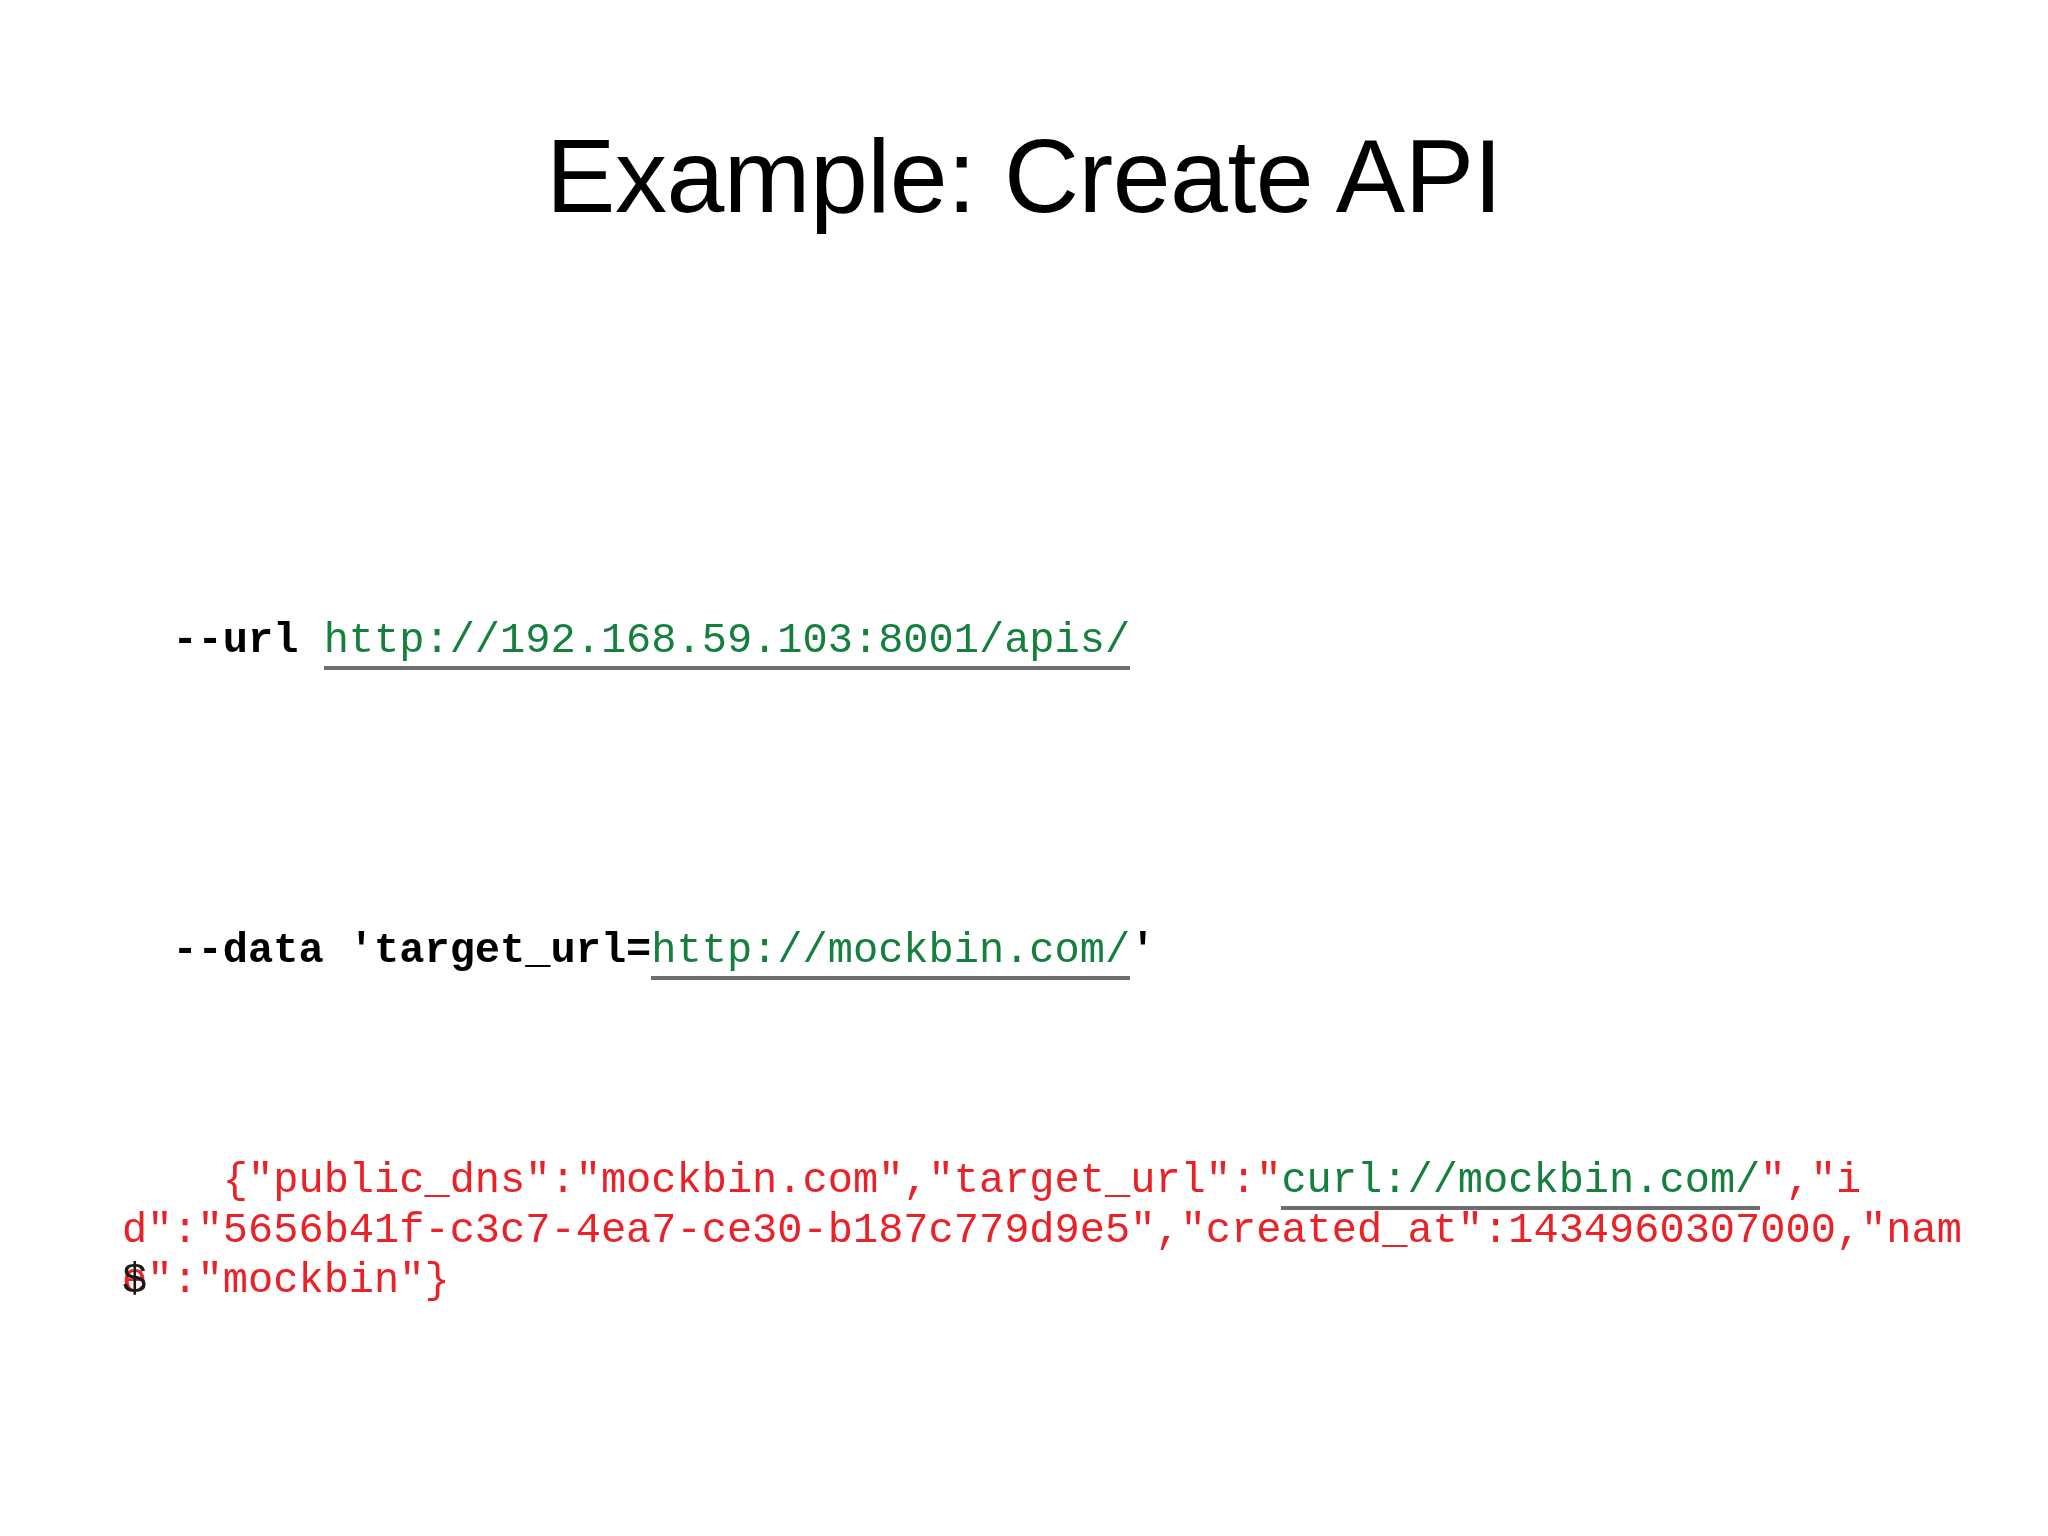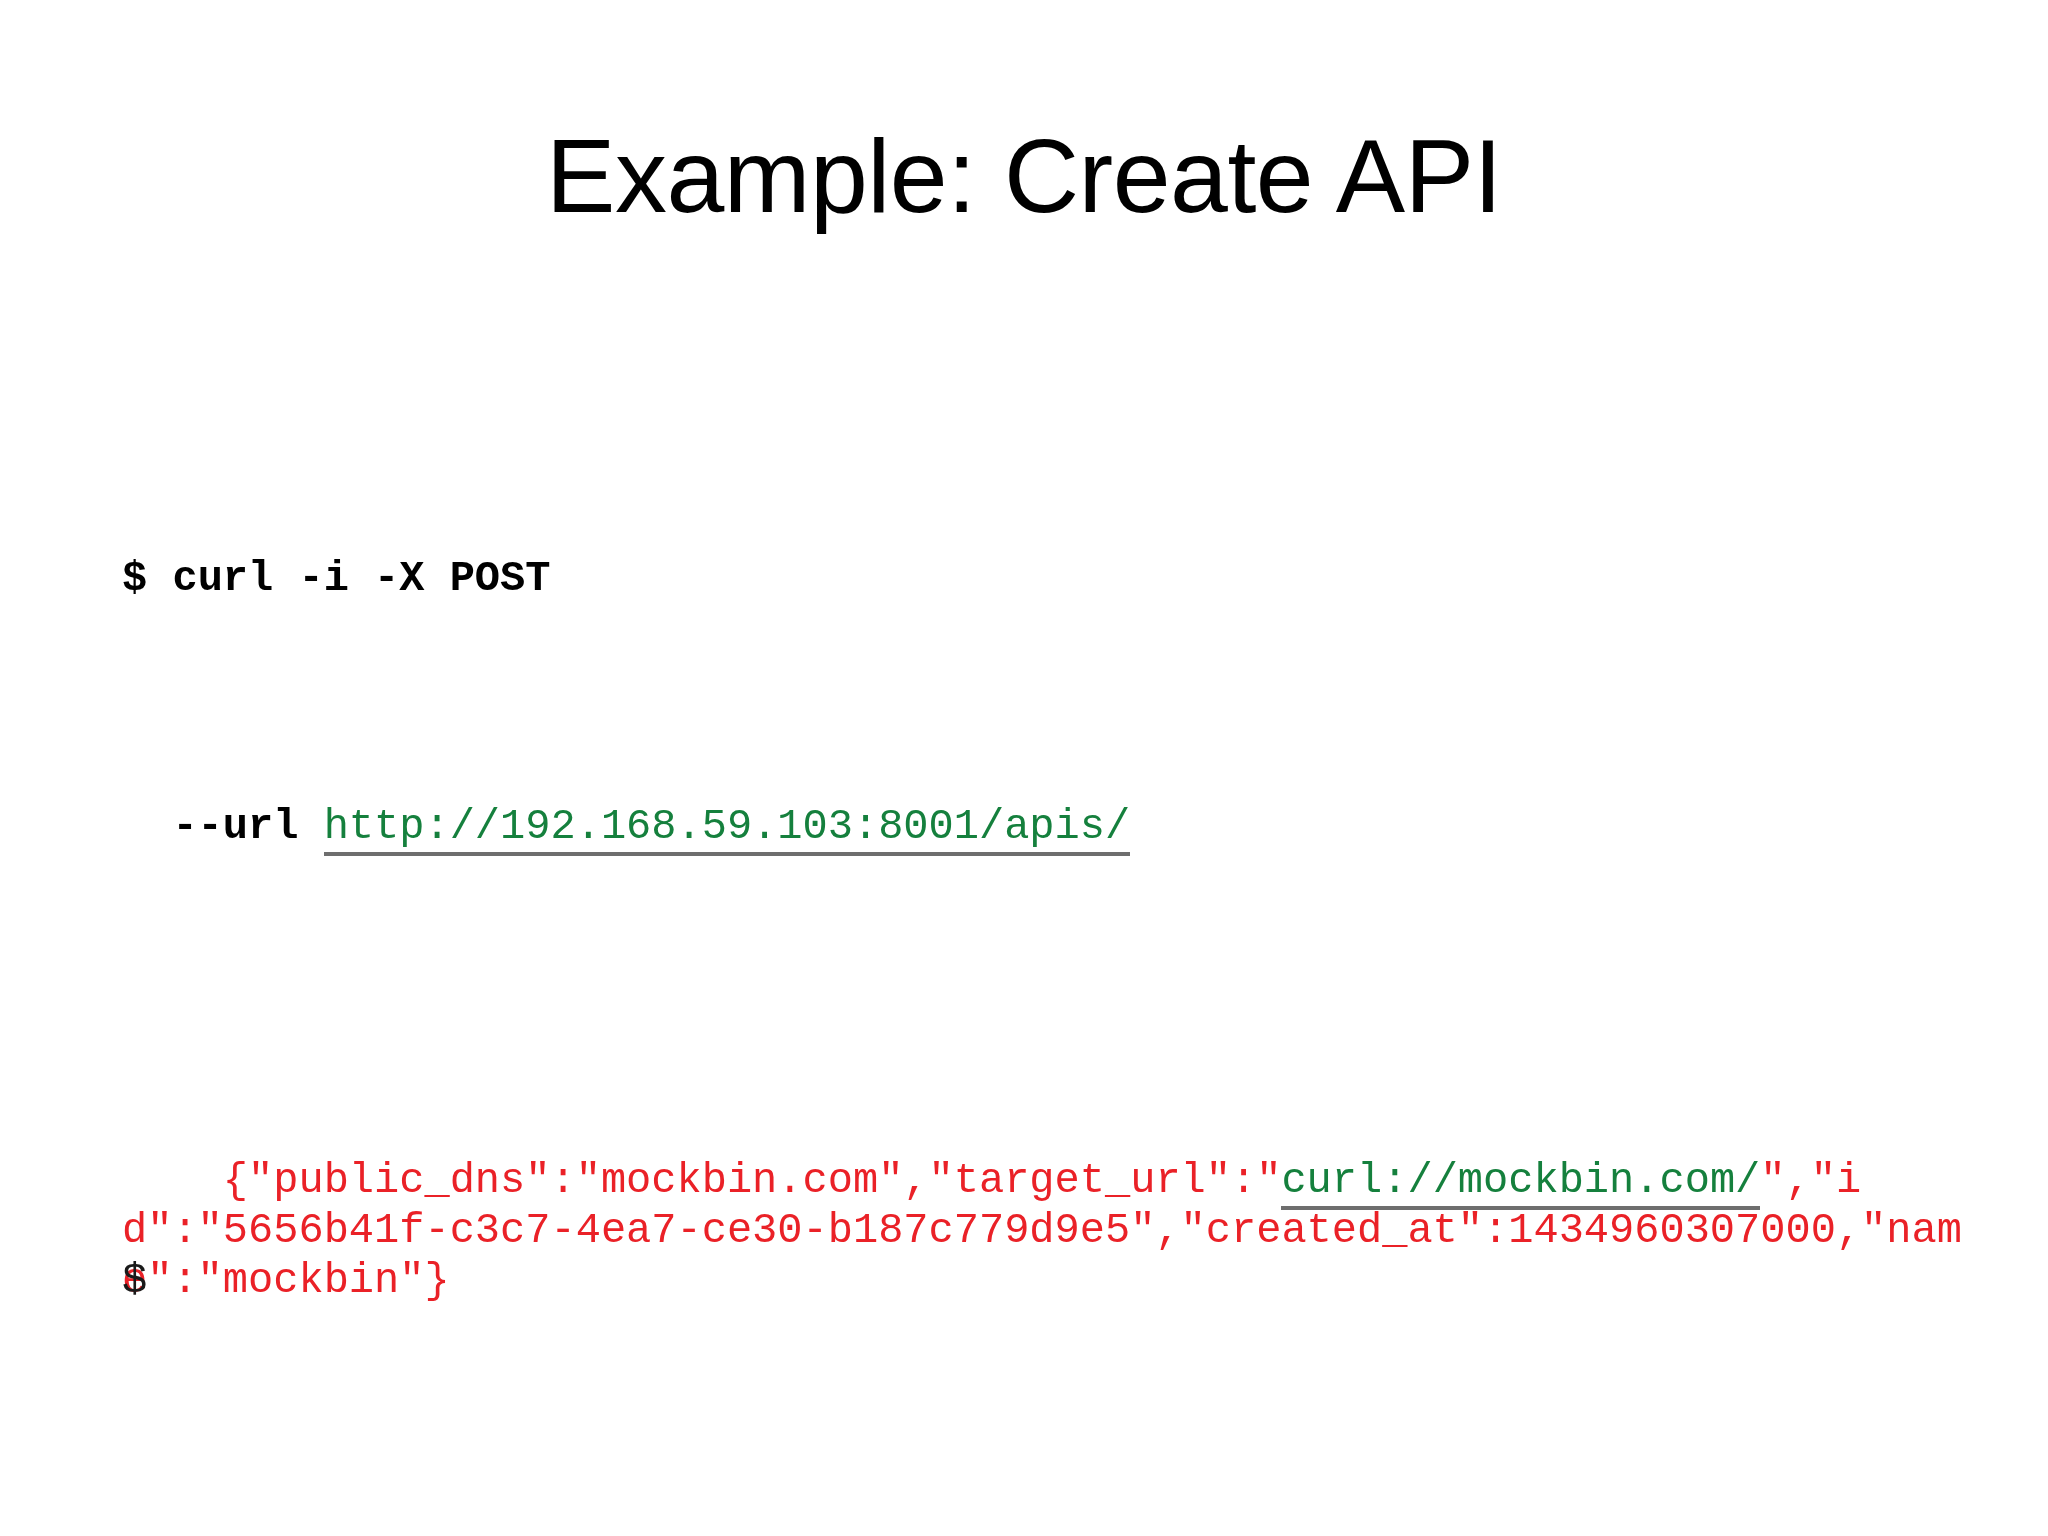--- a/index.html
+++ b/index.html
@@ -99,25 +99,25 @@
 </style>
 </head>
 <body>
 
 <div class="slide">
 
   <div class="slide-title">Example: Create API</div>
 
   <div class="terminal">
 
-    <div class="term-line cmd"><span>$ </span><span>curl -i -X POST</span></div>
 
     <div class="term-line cmd"><span>  --url </span><span class="link">http://192.168.59.103:8001/apis/</span></div>
 
 
+    <div class="term-line cmd"><span>  --data 'target_url=</span><span class="link">http://mockbin.com/</span><span>'</span></div>
 
     
 
     
     
     
     
     
     
 

